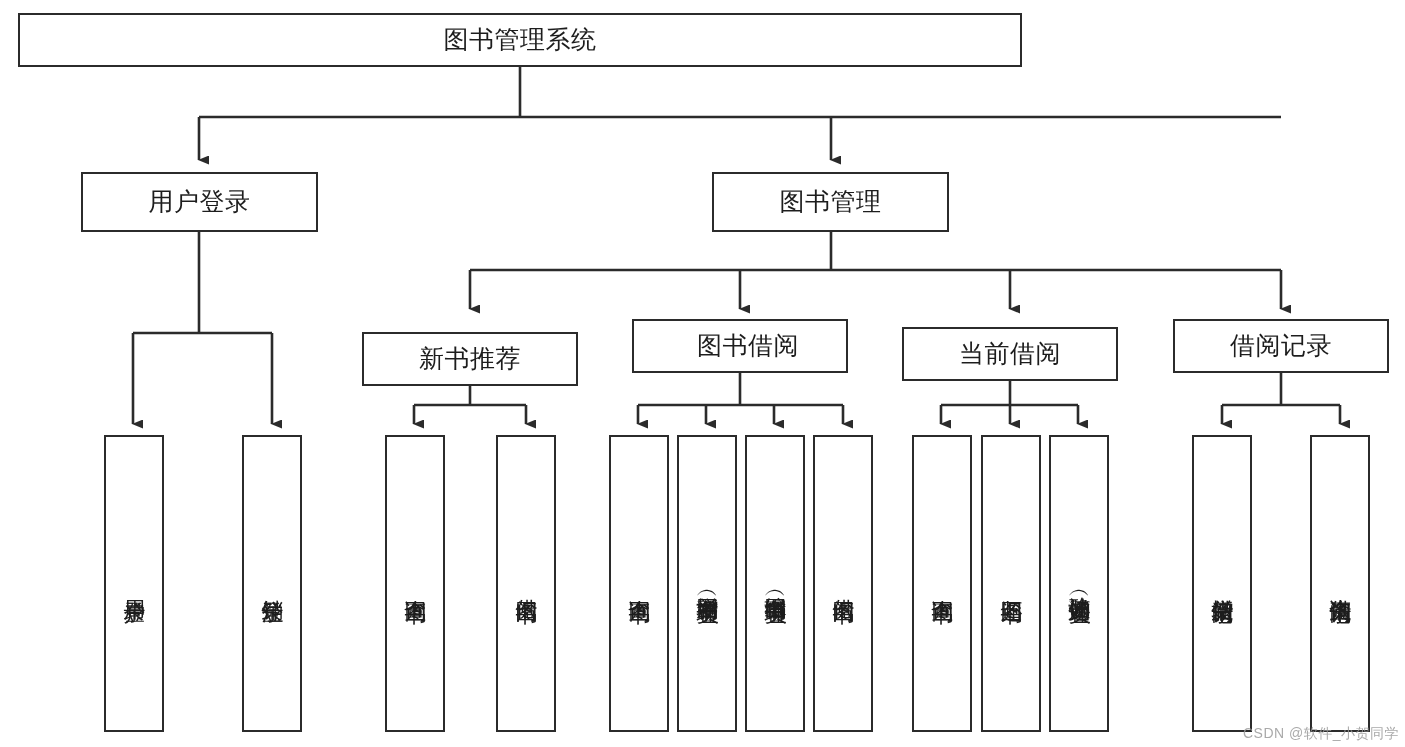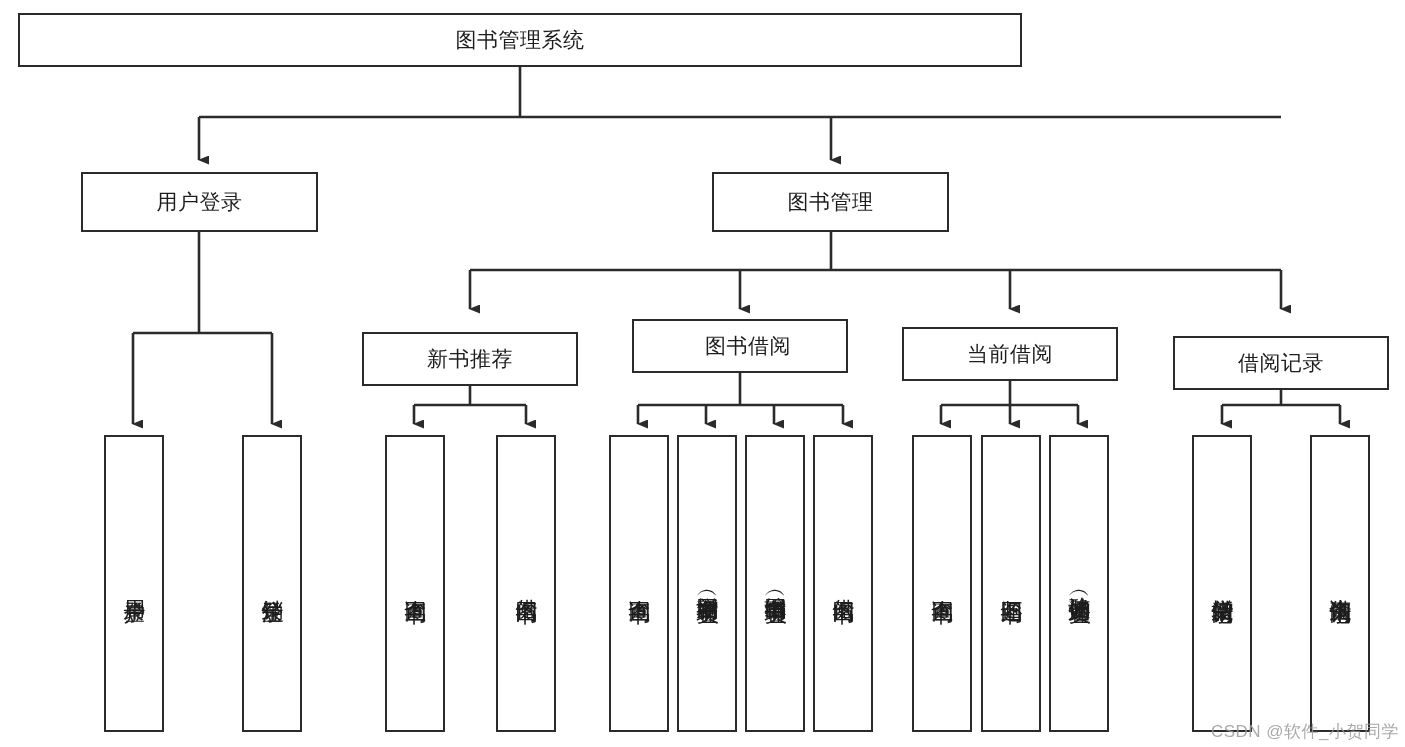--- a/index.html
+++ b/index.html
@@ -30,21 +30,21 @@
     position: absolute;
     box-sizing: border-box;
     border: 2.2px solid #2b2b2b;
     background: #ffffff;
     display: flex;
     align-items: center;
     justify-content: center;
     color: #1d1d1d;
   }
   .node-h .node-label {
-    font-size: 21px;
+    font-size: 25px;
     line-height: 1.1;
     letter-spacing: 0.5px;
     white-space: nowrap;
   }
   .node-v {
     padding: 6px 0;
   }
   .node-v .node-label {
     writing-mode: vertical-rl;
     text-orientation: upright;
@@ -52,21 +52,21 @@
     line-height: 1.22;
     letter-spacing: 1px;
     white-space: normal;
     max-height: 100%;
     text-align: center;
   }
   #watermark {
     position: absolute;
     right: 6px;
     bottom: 4px;
-    font-size: 17px;
+    font-size: 14px;
     color: #9b9b9b;
     letter-spacing: 0.5px;
     white-space: nowrap;
     opacity: 0.85;
   }
 </style>
 </head>
 <body>
 
 <div id="diagram-root">
@@ -134,21 +134,21 @@
 
   <div class="node node-h" style="left:362px; top:332px; width:216px; height:54px;">
     <span class="node-label">新书推荐</span>
   </div>
   <div class="node node-h" style="left:632px; top:319px; width:216px; height:54px;padding-left:16px;">
     <span class="node-label">图书借阅</span>
   </div>
   <div class="node node-h" style="left:902px; top:319px; width:216px; height:54px;margin-top:8px;">
     <span class="node-label">当前借阅</span>
   </div>
-  <div class="node node-h" style="left:1173px; top:319px; width:216px; height:54px;margin-top:17px;">
+  <div class="node node-h" style="left:1173px; top:319px; width:216px; height:54px;">
     <span class="node-label">借阅记录</span>
   </div>
 
   <div class="node node-v" style="left:104px; top:435px; width:60px; height:297px;">
     <span class="node-label">用户登录</span>
   </div>
   <div class="node node-v" style="left:242px; top:435px; width:60px; height:297px;">
     <span class="node-label">注销登录</span>
   </div>
 

